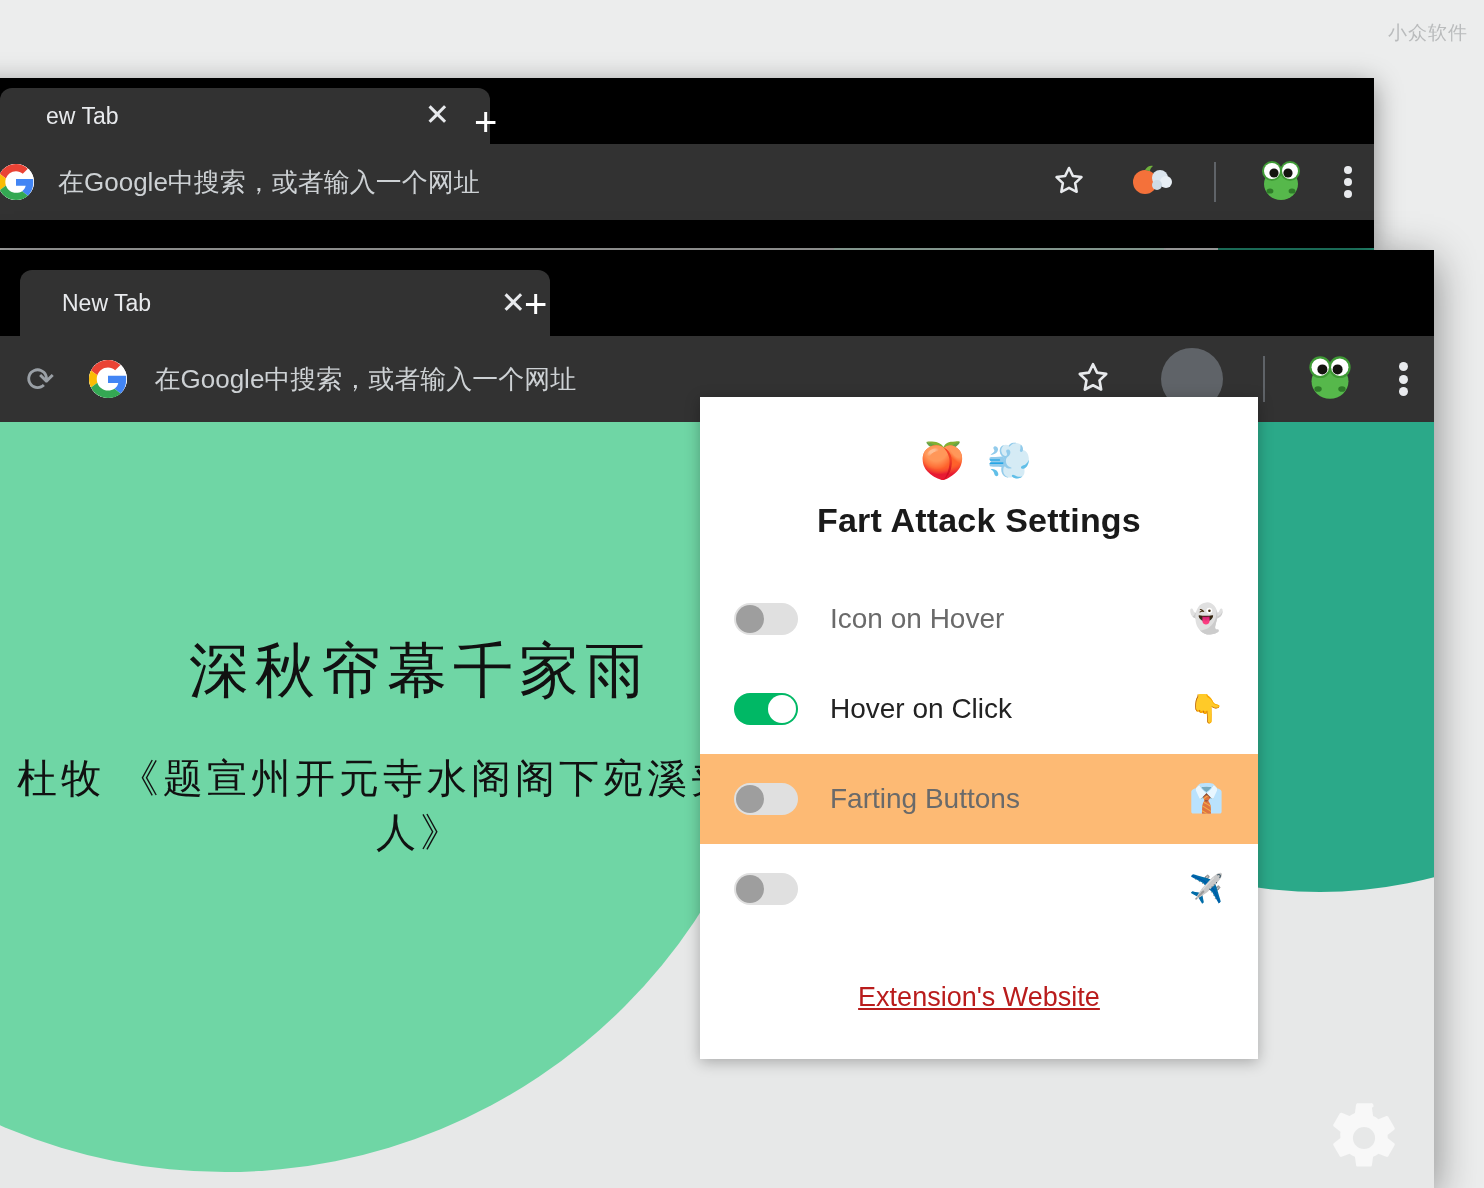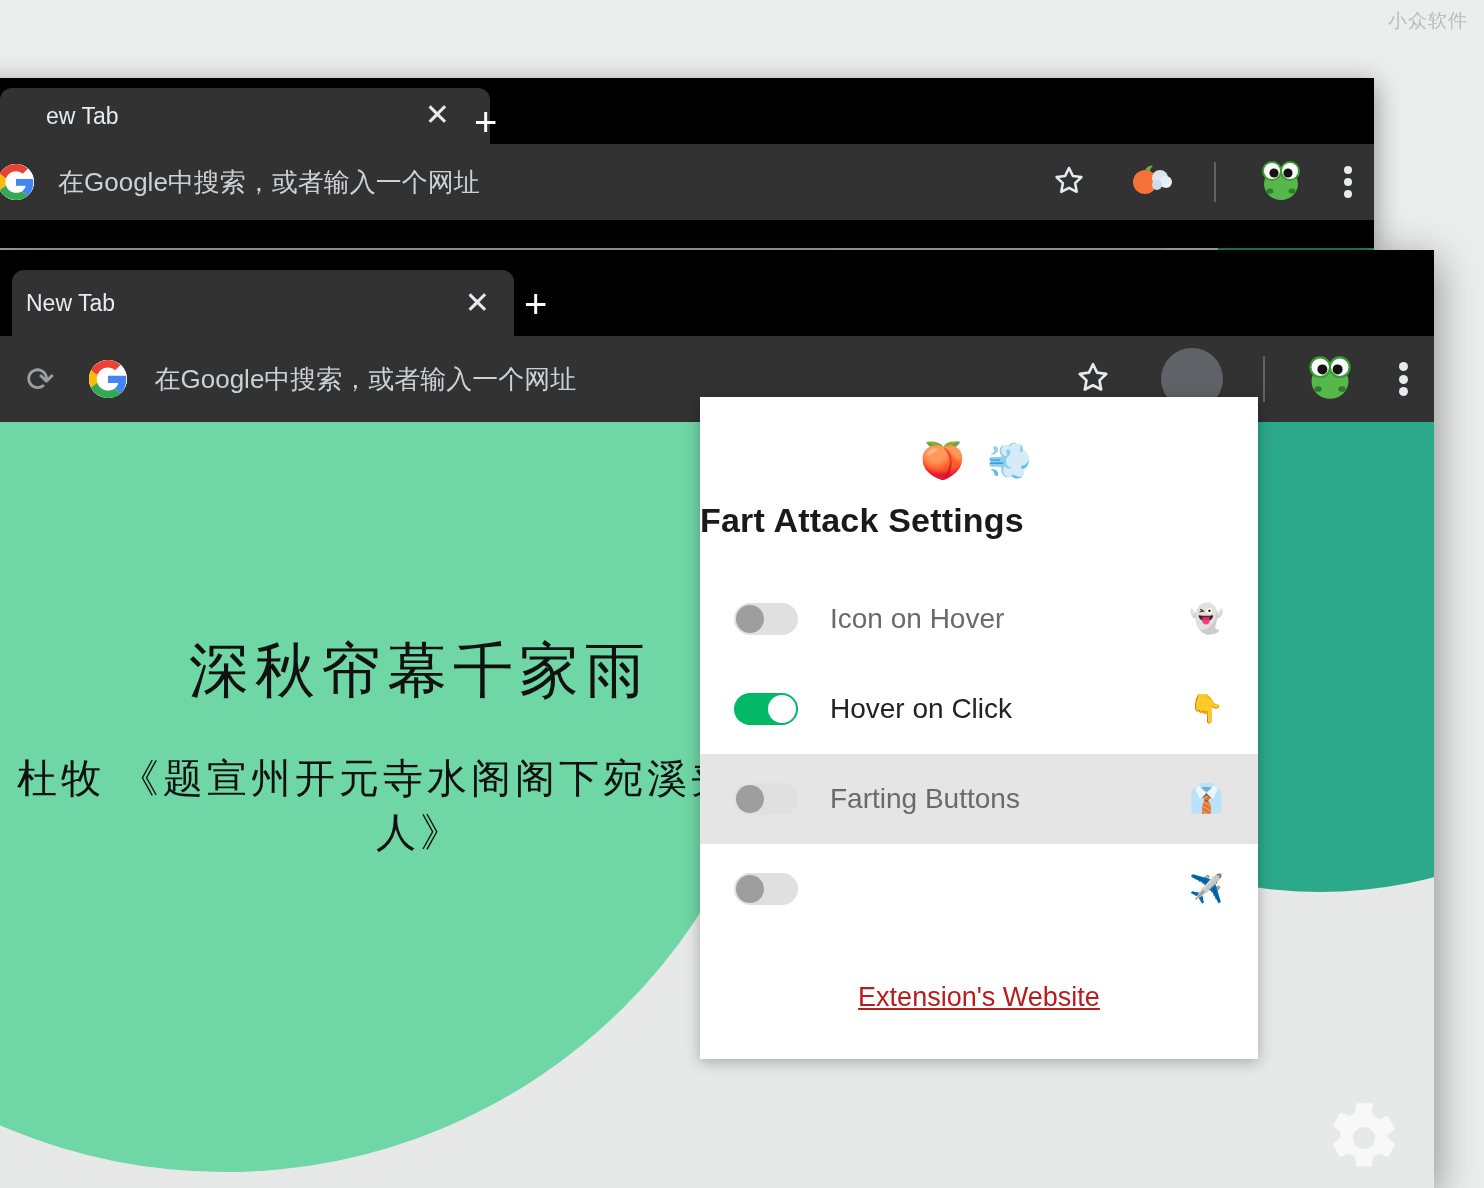--- a/index.html
+++ b/index.html
@@ -11,21 +11,21 @@
     height: 1188px;
     background: #eceded;
     font-family: "Liberation Sans", sans-serif;
     overflow: hidden;
     position: relative;
   }
 
   
   #watermark {
     position: absolute;
-    top: 8px;
+    top: 20px;
     right: 16px;
     font-size: 19px;
     color: #b9bbbc;
     letter-spacing: 1px;
     z-index: 60;
     user-select: none;
   }
 
   
   .browser-window {
@@ -212,25 +212,25 @@
   #front-window {
     left: 0px;
     top: 250px;
     width: 1434px;
     height: 938px;
     box-shadow: 0 10px 40px rgba(0,0,0,.45);
     z-index: 20;
   }
   #front-window .tabstrip { height: 86px; }
   #front-window .tab {
-    left: 12px;
+    left: 20px;
     width: 488px;
     top: 20px;
     height: 66px;
-    padding-left: 14px;
+    padding-left: 42px;
   }
   #front-window .tab-close { right: 24px; top: 18px; }
   #front-window .newtab-plus { left: 524px; top: 34px; }
   #front-window .toolbar { height: 86px; padding: 0 26px; }
   #front-window .omnibox { margin-left: 34px; }
   #front-window .page { top: 172px; }
 
   
   #ext-popup {
     position: absolute;
@@ -243,36 +243,36 @@
     padding-bottom: 10px;
   }
   .popup-logo {
     text-align: center;
     font-size: 36px;
     line-height: 1;
     padding-top: 46px;
     letter-spacing: 6px;
   }
   .popup-title {
-    text-align: left;
+    text-align: center;
     font-size: 34px;
     font-weight: bold;
     color: #1a1a1a;
     margin-top: 22px;
     margin-bottom: 34px;
     letter-spacing: .2px;
   }
   .opt-row {
     display: flex;
     align-items: center;
     height: 90px;
     padding: 0 34px 0 34px;
     box-sizing: border-box;
   }
-  .opt-row.hovered { background: #e5e5e5; }
+  .opt-row.hovered { background: #fdba74; }
   .switch {
     width: 64px;
     height: 32px;
     border-radius: 16px;
     position: relative;
     flex: none;
     background: #e0e0e0;
     cursor: pointer;
   }
   .switch .knob {

